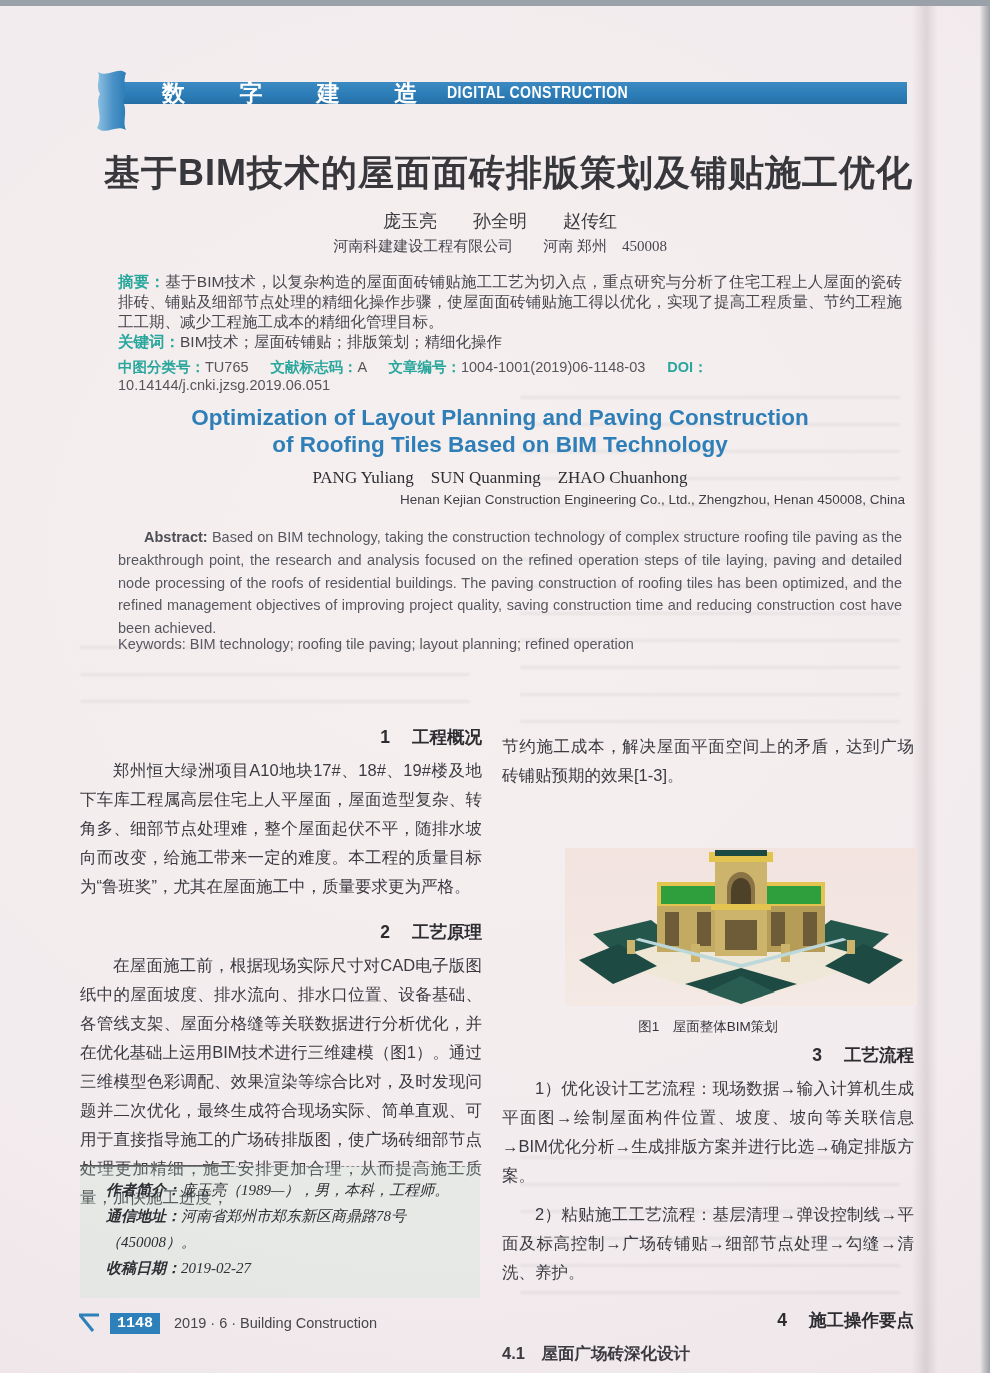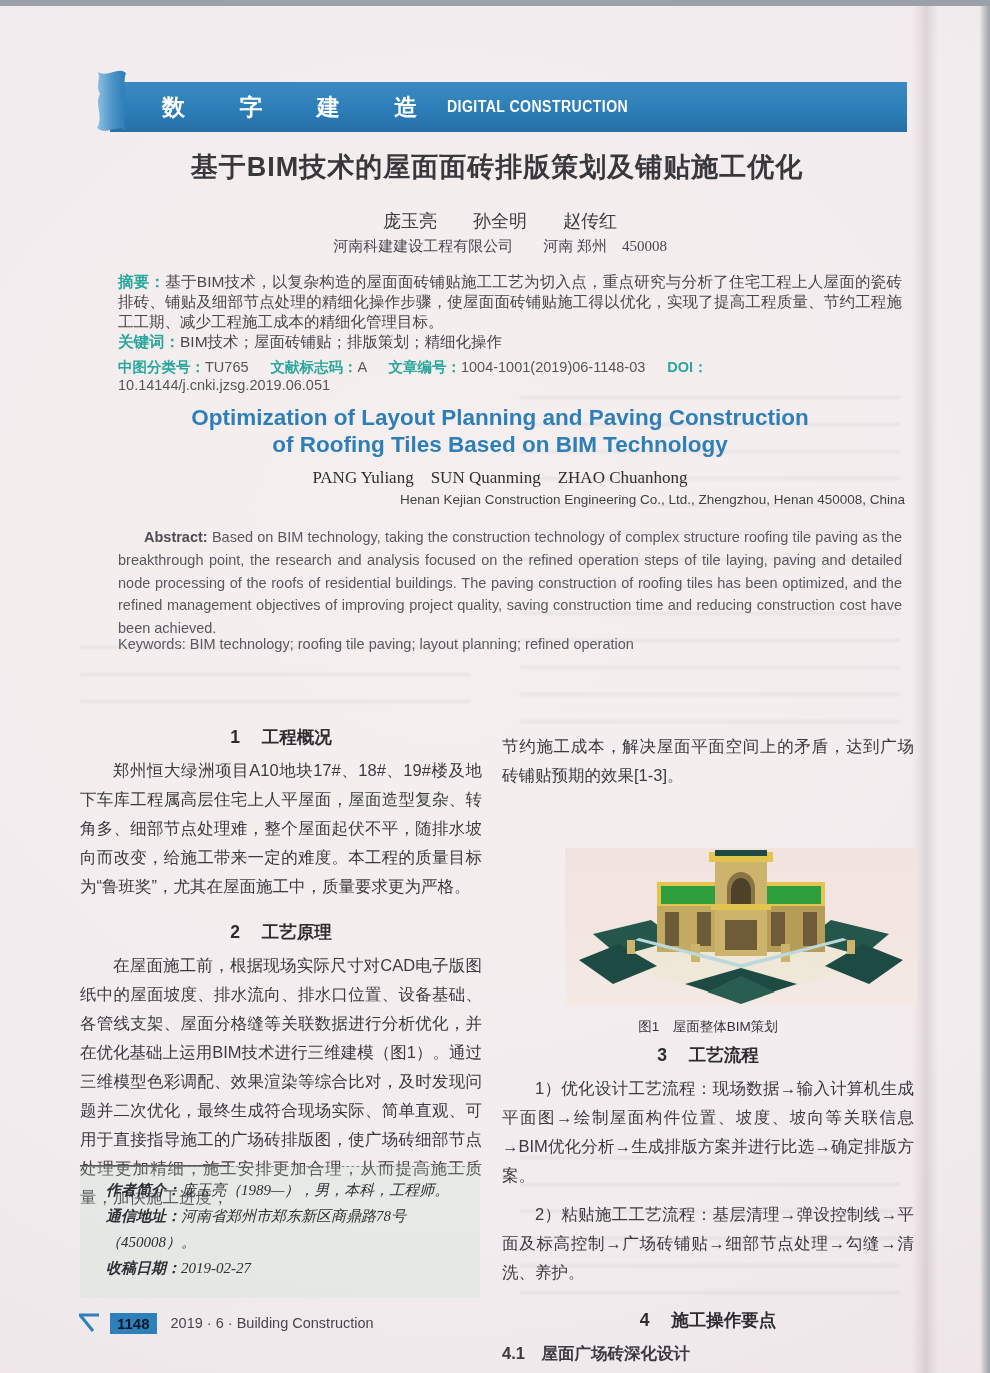--- a/index.html
+++ b/index.html
@@ -19,29 +19,29 @@
     background:linear-gradient(90deg, rgba(0,0,0,0) 0%, rgba(90,70,75,.14) 55%, rgba(0,0,0,0) 100%);
   }
   .page-edge-right{
     position:absolute;top:0;right:0;width:10px;height:100%;
     background:linear-gradient(90deg,#ece6e8 0%,#c9c6c9 40%,#9aa0a6 100%);
   }
   .scan-edge-top{position:absolute;top:0;left:0;width:100%;height:6px;background:#9ba1a8;}
   .bleed{position:absolute;opacity:.06;filter:blur(1.2px);
     background:repeating-linear-gradient(180deg,#39434d 0 3px,transparent 3px 27px);}
   
-  .banner{position:absolute;left:110px;top:76px;width:797px;height:50px;
+  .banner{position:absolute;left:110px;top:76px;width:797px;height:22px;
     background:linear-gradient(180deg,#3c8ac2 0%,#2b7cb7 60%,#276fa6 100%);
     display:flex;align-items:center;}
   .banner-cn{color:#fff;font-weight:bold;font-size:23px;letter-spacing:24px;margin-left:52px;white-space:nowrap;}
   .banner-en{color:#fff;font-size:16px;font-weight:bold;letter-spacing:.5px;margin-left:6px;white-space:nowrap;transform:scaleX(.88);transform-origin:left center;}
   .banner-tab{position:absolute;left:92px;top:62px;}
   
-  .title{position:absolute;left:92px;top:143px;width:810px;text-align:center;
-    font-size:27px;font-weight:bold;color:#37373c;letter-spacing:1px;}
+  .title{position:absolute;left:103px;top:143px;width:810px;text-align:right;
+    font-size:36px;font-weight:bold;color:#37373c;letter-spacing:1px;}
   .authors{position:absolute;left:95px;top:203px;width:810px;text-align:center;
     font-size:18px;color:#3b3b40;}
   .affil{position:absolute;left:95px;top:231px;width:810px;text-align:center;
     font-family:"Liberation Serif","DejaVu Serif",serif;font-size:15px;color:#474750;}
   .absblock{position:absolute;left:118px;top:266px;width:784px;
     font-size:15.5px;line-height:20px;color:#47474d;text-align:justify;}
   .lab{color:#2aa79c;font-weight:bold;}
   .metaline{position:absolute;left:118px;top:352px;width:784px;font-size:14.5px;color:#55555a;}
   .metaline .lab{margin-left:18px;}
   .metaline .lab:first-child{margin-left:0;}
@@ -52,41 +52,41 @@
   .enaffil{position:absolute;left:95px;top:486px;width:810px;text-align:right;
     font-size:13.5px;color:#3f3f45;}
   .enabs{position:absolute;left:118px;top:520px;width:784px;
     font-size:14.5px;line-height:22.8px;color:#585860;text-align:justify;}
   .enabs .elab{font-weight:bold;color:#4e4e55;margin-left:26px;}
   .enkw{position:absolute;left:118px;top:630px;width:784px;font-size:14.5px;color:#585860;}
   
   .col{position:absolute;font-size:16.5px;line-height:29px;color:#3a3a40;text-align:justify;}
   .lcol{left:80px;top:718px;width:402px;}
   .rcol{left:502px;top:726px;width:412px;}
-  h3.sec{font-size:17.5px;font-weight:bold;color:#2c2c31;margin:0 0 6px 0;line-height:26px;text-align:center;}
+  h3.sec{font-size:17.5px;font-weight:bold;color:#2c2c31;margin:0 0 6px 0;line-height:26px;text-align:right;}
   h3.sec .secno{margin-right:22px;}
   .para{margin:0 0 10px 0;text-indent:2em;}
   .para.noindent{text-indent:0;}
   
   .bio{position:absolute;left:80px;top:1160px;width:400px;height:132px;
     background:rgba(186,224,206,.22);
     border-top:1px dashed #8a8a8a;
     font-family:"Liberation Serif","DejaVu Serif",serif;font-style:italic;
     font-size:15px;line-height:26px;color:#2e2e34;padding:10px 4px 0 26px;box-sizing:border-box;
     text-align:left;}
   .bio b{}
   .bio-solid{position:absolute;left:80px;top:1159px;width:150px;height:2px;background:#5a5a5a;}
   
   .figure{position:absolute;left:63px;top:48px;width:352px;height:158px;
     background:linear-gradient(180deg,#f2e3df 0%,#f4e9e4 100%);overflow:hidden;}
   .figcap{margin:8px 0 14px 0;text-align:center;font-size:13.5px;color:#33333a;text-indent:0;line-height:18px;}
   .figwrap{position:relative;height:216px;}
   
   .footer{position:absolute;left:78px;top:1306px;display:flex;align-items:center;}
-  .pagebox{background:#2e80ba;color:#0f172a;font-weight:bold;font-size:15px;padding:2px 7px;margin-left:8px;}
+  .pagebox{background:#2e80ba;color:#ffffff;font-weight:bold;font-size:15px;padding:2px 7px;margin-left:8px;font-family:Liberation Mono, monospace;}
   .journal{margin-left:14px;font-size:14.5px;color:#46464c;}
 </style>
 </head>
 <body>
 
 <div class="paper">
 
   <div class="bleed" style="left:520px;top:390px;width:380px;height:330px;"></div>
   <div class="bleed" style="left:80px;top:640px;width:390px;height:70px;"></div>
   <div class="bleed" style="left:520px;top:1150px;width:380px;height:150px;"></div>

